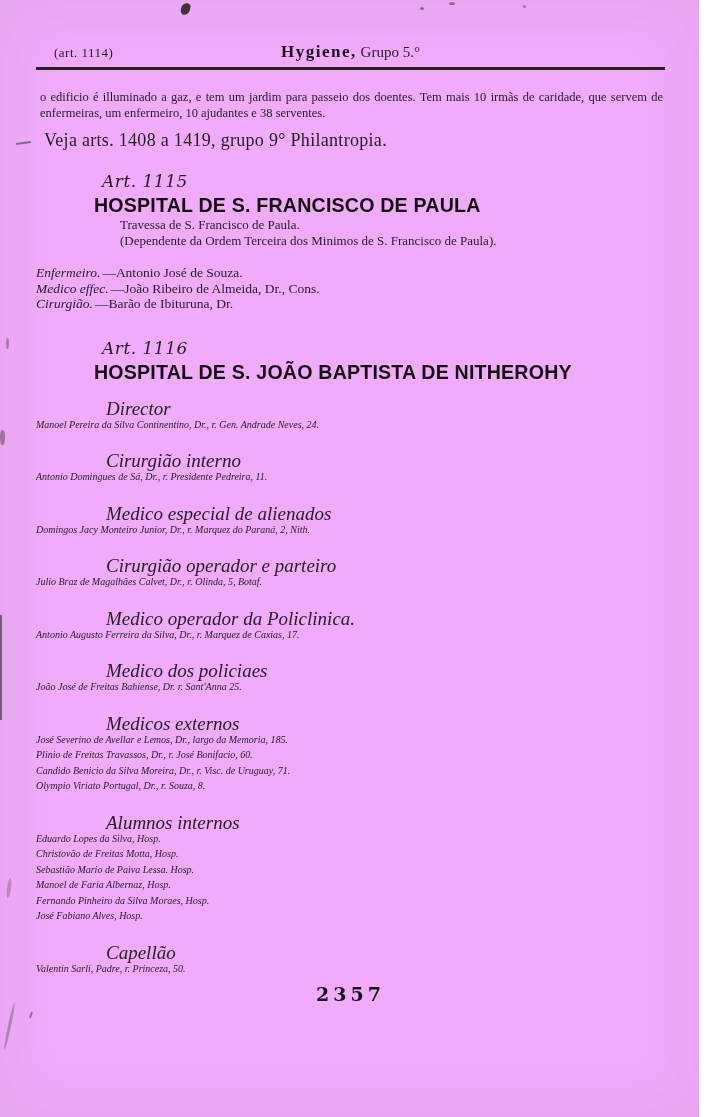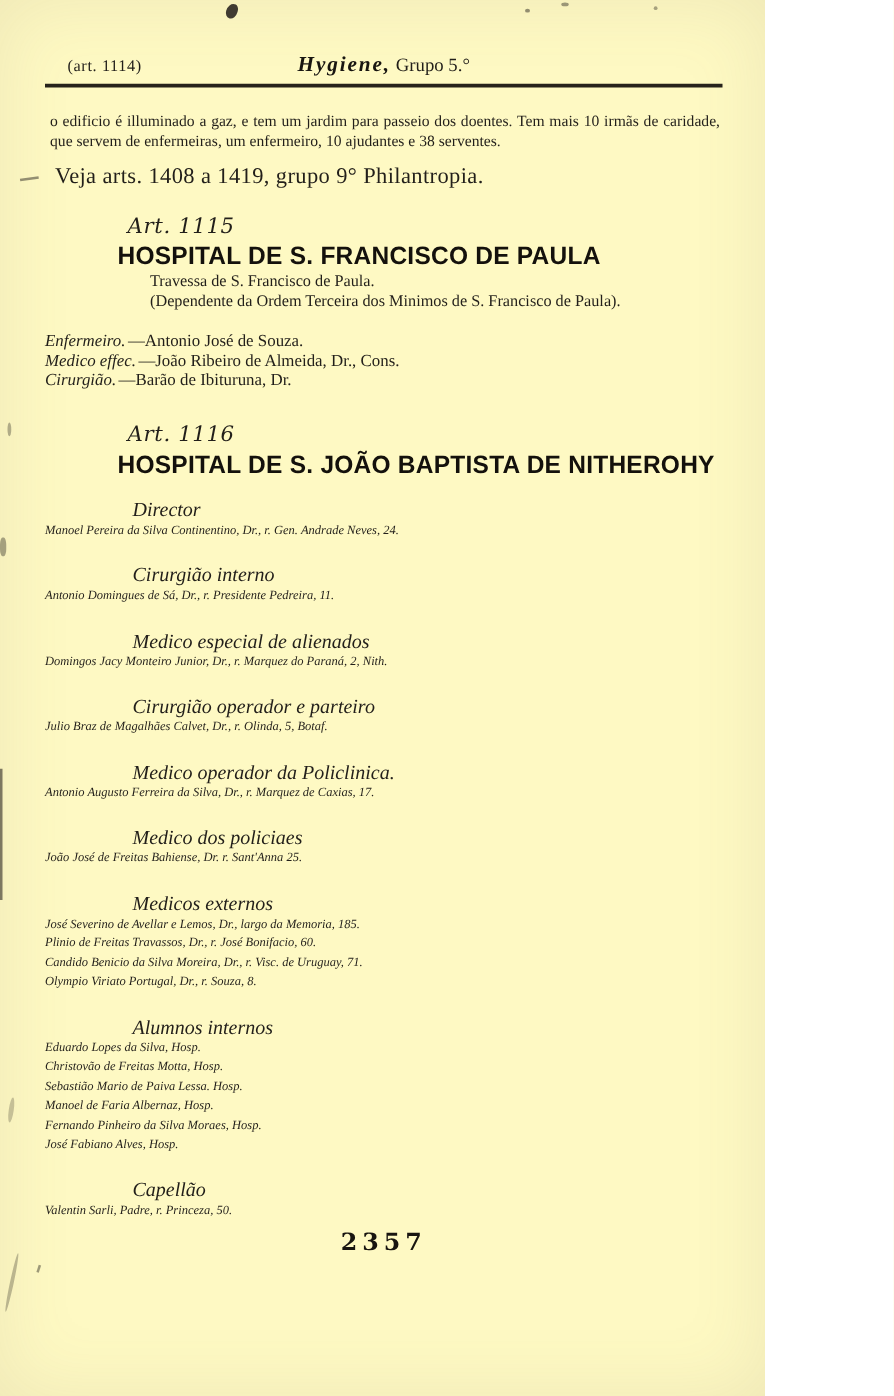--- a/index.html
+++ b/index.html
@@ -1,30 +1,30 @@
 <!DOCTYPE html>
 <html><head>
 <meta charset="utf-8">
 <style>
   html, body { margin:0; padding:0; }
   .page {
     position:relative;
-    width:612px; height:1117px;
-    background:#fef9c3;
+    width:699px; height:1117px;
+    background:#f0abfc;
     color:#221f1a;
     font-family:"Liberation Serif", serif;
     overflow:hidden;
     box-shadow:inset 0 0 60px rgba(120,110,90,0.12);
   }
   .inner { padding:42px 34px 0 36px; }
 
   .hdr { position:relative; height:20px; }
   .hdr-left { position:absolute; left:18px; top:3px; font-size:13px; letter-spacing:0.5px; }
   .hdr-center { text-align:center; font-size:15px; }
-  .hdr-center .hdr-bold { font-size:17px; font-weight:700; letter-spacing:1.5px; color:#181510;font-style:italic; }
+  .hdr-center .hdr-bold { font-size:17px; font-weight:700; letter-spacing:1.5px; color:#181510; }
   .rule { height:3px; background:#27231b; margin-top:5px; }
 
   .intro { margin:20px 2px 0 4px; font-size:12.5px; line-height:15.5px; text-align:justify; }
   .veja { margin:9px 0 0 8px; font-size:18px; letter-spacing:0.3px; }
 
   .art { margin:20px 0 0 66px; font-size:17px; font-style:italic; font-family:"DejaVu Serif", serif; letter-spacing:0.5px; }
   .hosp-title {
     margin:3px 0 0 58px;
     font-family:"Liberation Sans", sans-serif;
     font-weight:700; font-size:20px; letter-spacing:0.2px;
@@ -32,21 +32,21 @@
     transform:scaleX(0.98); transform-origin:left;
   }
   .sub { margin-left:84px; font-size:13px; line-height:16px; }
 
   .staff { margin-top:16px; }
   .staff-row { font-size:13.5px; line-height:15.5px; }
   .staff-role { font-style:italic; }
   .staff-name { margin-left:2px; }
 
   .sec2 { margin-top:26px; }
-  .group-heading { margin:20px 0 0 70px; font-size:16px; font-style:italic; line-height:17px; }
+  .group-heading { margin:20px 0 0 70px; font-size:19px; font-style:italic; line-height:17px; }
   .groups .group:first-child .group-heading { margin-top:16px; }
   .group-line { font-size:10px; line-height:15.5px;font-style:italic; }
 
   .pageno {
     margin-top:7px; text-align:center;
     font-family:"DejaVu Serif", serif;
     font-weight:700; font-size:19px; letter-spacing:4px; color:#181510;
   }
 
   .artifact { position:absolute; background:#2b2721; }

